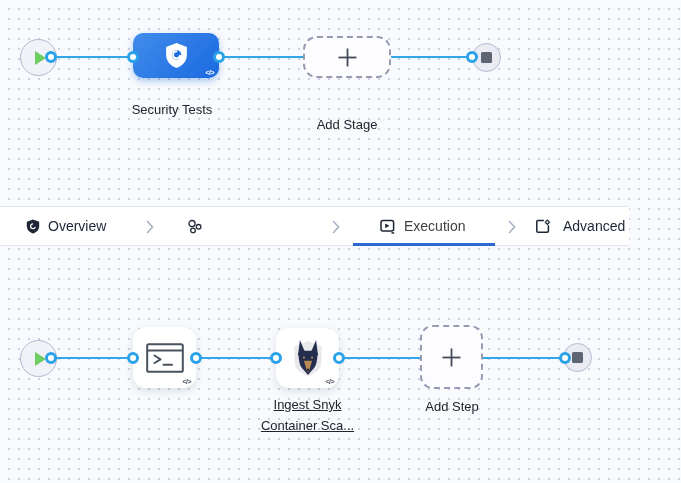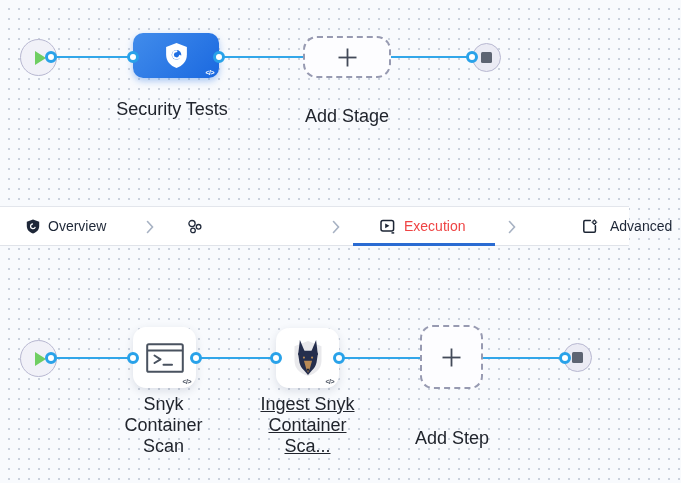--- a/index.html
+++ b/index.html
@@ -50,21 +50,21 @@
     box-shadow:0 3px 8px rgba(45,60,90,.14); z-index:2;
     display:flex; align-items:center; justify-content:center; cursor:pointer;
   }
   
   .add-box {
     position:absolute; border:2px dashed #979ab1; border-radius:13px; background:#fdfdff;
     display:flex; align-items:center; justify-content:center; z-index:2; cursor:pointer;
   }
   
   .node-label {
-    position:absolute; text-align:center; font-size:18px; line-height:21px; color:#21252d; z-index:2;
+    position:absolute; text-align:center; font-size:13px; line-height:21px; color:#21252d; z-index:2;
   }
   
   .tabbar {
     position:absolute; left:0; top:206px; width:629px; height:40px; background:#fff;
     border-top:1px solid #e3e6ec; border-bottom:1px solid #e0e3e9; z-index:4;text-decoration:underline;
   }
   .tab {
     position:absolute; top:0; height:100%; display:flex; align-items:center; gap:8px;
     font-size:14px; color:#1d2636; font-weight:500; cursor:pointer; white-space:nowrap;
   }
@@ -102,21 +102,21 @@
   <div class="stop-node" style="left:472px; top:42.5px;">
     <div class="stop-sq"></div>
   </div>
 
   <div class="ring" style="left:45px;  top:51px;"></div>
   <div class="ring" style="left:127px; top:51px;"></div>
   <div class="ring" style="left:213px; top:51px;"></div>
   <div class="ring" style="left:466px; top:51px;"></div>
 
   <div class="node-label" style="left:102px; top:99px; width:140px;">Security Tests</div>
-  <div class="node-label" style="left:287px; top:106px; width:120px;">Add Stage</div>
+  <div class="node-label" style="left:287px; top:114px; width:120px;">Add Stage</div>
 
   <div class="tabbar">
 
     <div class="tab" style="left:26px;">
       <svg width="14" height="15" viewBox="0 0 14 15">
         <path d="M7 0.5 L13.2 2.8 V7 C13.2 10.8 10.7 13.3 7 14.5 C3.3 13.3 0.8 10.8 0.8 7 V2.8 Z" fill="#1e2738"></path>
         <path d="M7 4.8 a2.4 2.4 0 1 0 2.3 3" stroke="#ffffff" stroke-width="1.2" fill="none"></path>
       </svg>
       <span>Overview</span>
     </div>
@@ -130,34 +130,34 @@
         <circle cx="5" cy="4.6" r="3.1" stroke="#222b3c" stroke-width="1.3" fill="none"></circle>
         <circle cx="11.6" cy="7.8" r="2.3" stroke="#222b3c" stroke-width="1.3" fill="none"></circle>
         <circle cx="6" cy="11.4" r="2.3" stroke="#222b3c" stroke-width="1.3" fill="none"></circle>
       </svg>
     </div>
 
     <svg class="tab-chevron" style="left:332px;" width="8" height="14" viewBox="0 0 8 14">
       <path d="M1.5 1.5 L6.5 7 L1.5 12.5" stroke="#a7b2c3" stroke-width="1.6" fill="none" stroke-linecap="round"></path>
     </svg>
 
-    <div class="tab" style="left:380px; color:#ef4444;">
+    <div class="tab" style="left:380px; color:#404040;">
       <svg width="16" height="15" viewBox="0 0 16 15">
         <rect x="1" y="1.5" width="12.6" height="10.6" rx="2" stroke="#1c2534" stroke-width="1.5" fill="none"></rect>
         <path d="M5.2 4.4 L9.4 6.8 L5.2 9.2 Z" fill="#1c2534"></path>
         <path d="M11.5 13.9 H14.2" stroke="#1c2534" stroke-width="1.5"></path>
       </svg>
       <span>Execution</span>
     </div>
 
     <svg class="tab-chevron" style="left:508px;" width="8" height="14" viewBox="0 0 8 14">
       <path d="M1.5 1.5 L6.5 7 L1.5 12.5" stroke="#a7b2c3" stroke-width="1.6" fill="none" stroke-linecap="round"></path>
     </svg>
 
-    <div class="tab" style="left:582px;gap:12px;">
+    <div class="tab" style="left:535px;gap:12px;">
       <svg width="16" height="15" viewBox="0 0 16 15">
         <path d="M8.3 1.5 H3 Q1.8 1.5 1.8 2.7 V12 Q1.8 13.2 3 13.2 H12.2 Q13.4 13.2 13.4 12 V6.8" stroke="#1c2534" stroke-width="1.5" fill="none" stroke-linecap="round"></path>
         <circle cx="12.4" cy="3.2" r="1.6" stroke="#1c2534" stroke-width="1.2" fill="none"></circle>
         <line x1="12.4" y1="0.4" x2="12.4" y2="1.3" stroke="#1c2534" stroke-width="1.1"></line>
         <line x1="12.4" y1="5.1" x2="12.4" y2="6" stroke="#1c2534" stroke-width="1.1"></line>
         <line x1="9.6" y1="3.2" x2="10.5" y2="3.2" stroke="#1c2534" stroke-width="1.1"></line>
         <line x1="14.3" y1="3.2" x2="15.2" y2="3.2" stroke="#1c2534" stroke-width="1.1"></line>
       </svg>
       <span>Advanced</span>
     </div>
@@ -206,17 +206,16 @@
     <div class="stop-sq"></div>
   </div>
 
   <div class="ring" style="left:45px;  top:352px;"></div>
   <div class="ring" style="left:127px; top:352px;"></div>
   <div class="ring" style="left:190px; top:352px;"></div>
   <div class="ring" style="left:270px; top:352px;"></div>
   <div class="ring" style="left:333px; top:352px;"></div>
   <div class="ring" style="left:559px; top:352px;"></div>
 
-  <div class="node-label" style="left:103px; top:394px; width:121px;">Snyk Container Scan</div>
   <div class="node-label" style="left:247px; top:394px; width:121px;text-decoration:underline;">Ingest Snyk Container Sca...</div>
-  <div class="node-label" style="left:392px; top:396px; width:120px;margin-top:32px;">Add Step</div>
+  <div class="node-label" style="left:392px; top:396px; width:120px;">Add Step</div>
 
 </div>
 
 </body></html>

